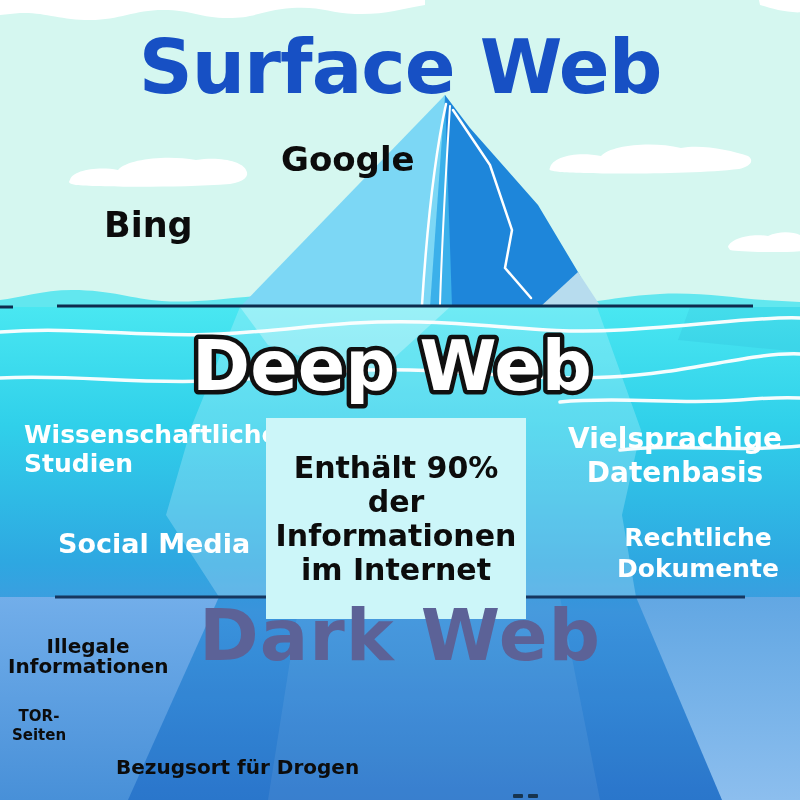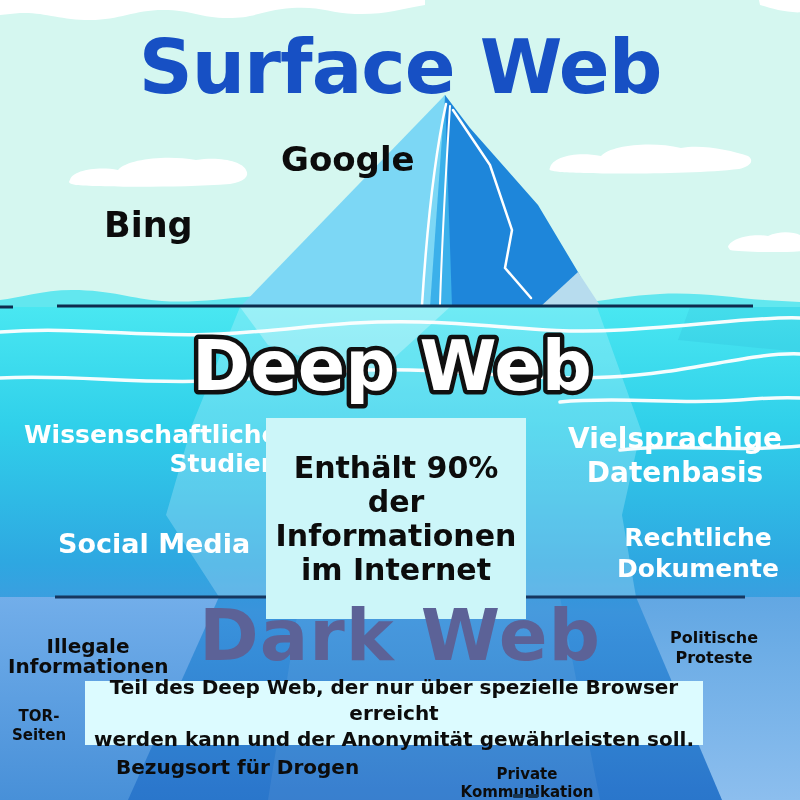--- a/index.html
+++ b/index.html
@@ -1,21 +1,21 @@
 <!DOCTYPE html>
 <html><head>
 <meta charset="utf-8">
 <style>
   html,body{margin:0;padding:0;background:#fff;}
   .stage{
     position:relative;width:800px;height:800px;overflow:hidden;
     font-family:"DejaVu Sans","Liberation Sans",sans-serif;
   }
   .bg{position:absolute;left:0;top:0;width:800px;height:800px;display:block;}
-  .lbl{position:absolute;font-weight:bold;white-space:pre-line;line-height:1.2;text-align:right;}
+  .lbl{position:absolute;font-weight:bold;white-space:pre-line;line-height:1.2;}
   .black{color:#0c0c0c;}
   .white{color:#ffffff;}
   .center{text-align:center;margin-top:17px;}
 
   .surface-heading{left:0;top:30px;width:800px;text-align:center;
     font-size:75px;line-height:1;color:#1750c4;letter-spacing:-1px;}
   .google{left:281px;top:139px;font-size:34px;}
   .bing{left:104px;top:204px;font-size:35px;}
   .wikipedia{left:522px;top:208px;font-size:35px;}
 
@@ -142,32 +142,24 @@
   <div class="info-box">
     <div class="txt">Enthält 90%
 der
 Informationen
 im Internet</div>
   </div>
 
   <div class="lbl dark-heading">Dark Web</div>
   <div class="lbl black center illegale">Illegale
 Informationen</div>
-  <div class="lbl black center politische">Politische
-Proteste</div>
   <div class="lbl black center tor">TOR-
 Seiten</div>
 
-  <div class="dark-box">
-    <div class="txt">Teil des Deep Web, der nur über spezielle Browser erreicht
-werden kann und der Anonymität gewährleisten soll.</div>
-  </div>
 
   <div class="lbl black bezugsort">Bezugsort für Drogen</div>
-  <div class="lbl black center private">Private
-Kommunikation</div>
 
   <div class="cutoff">
     <span class="dash"></span>
     <span class="dash"></span>
   </div>
 
 </div>
 
 </body></html>

